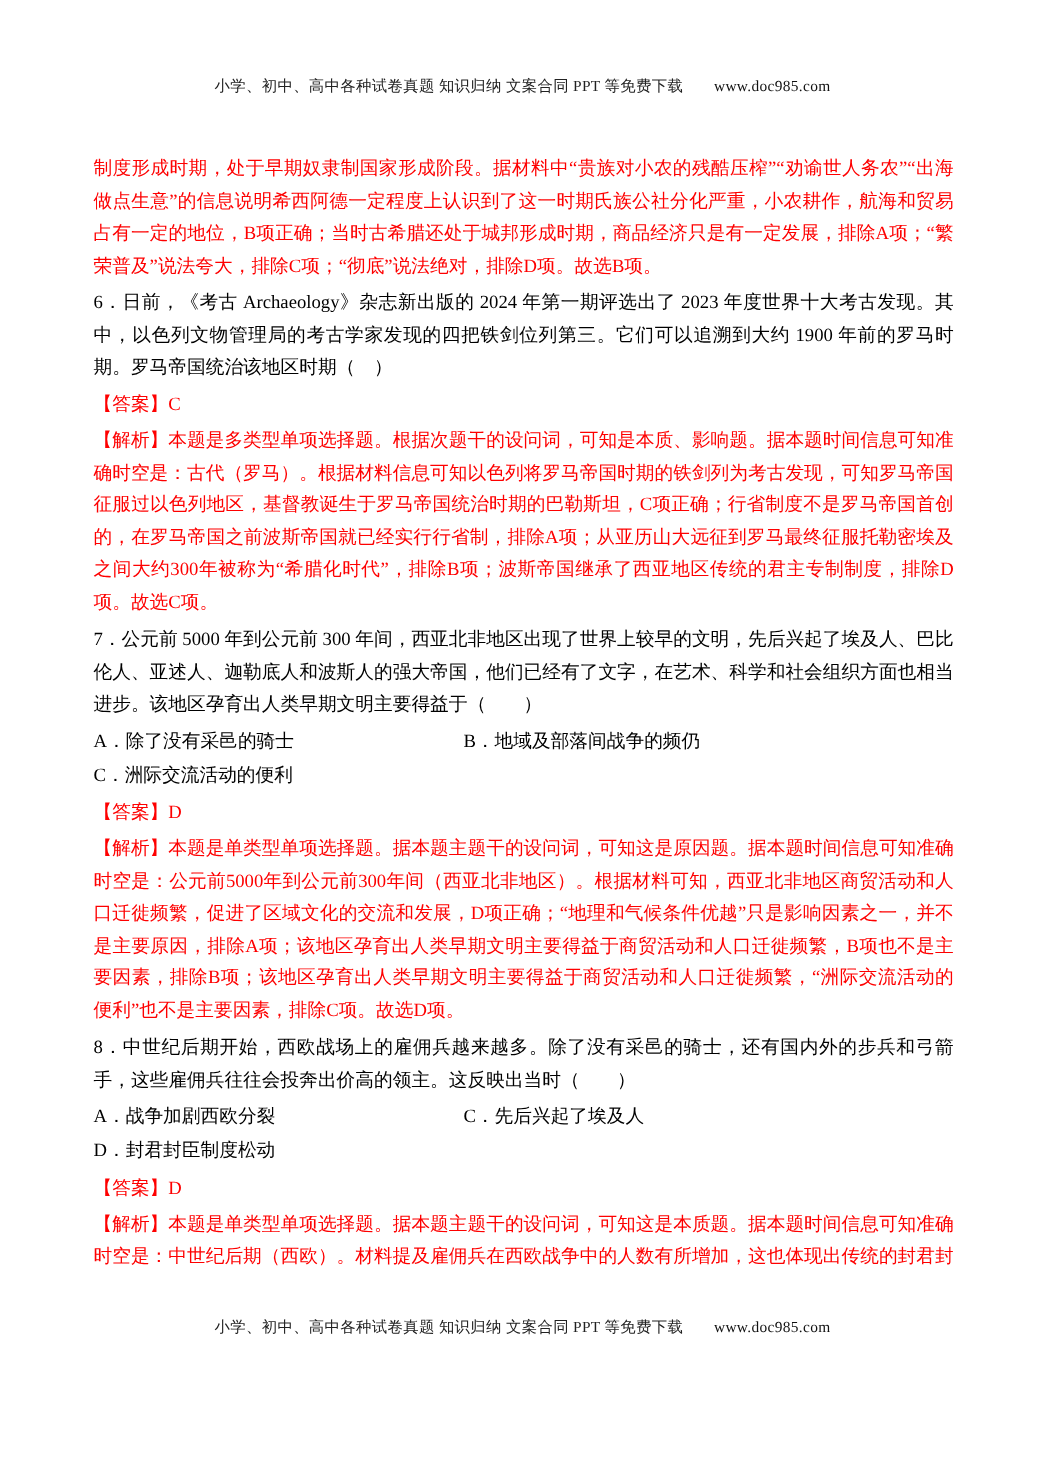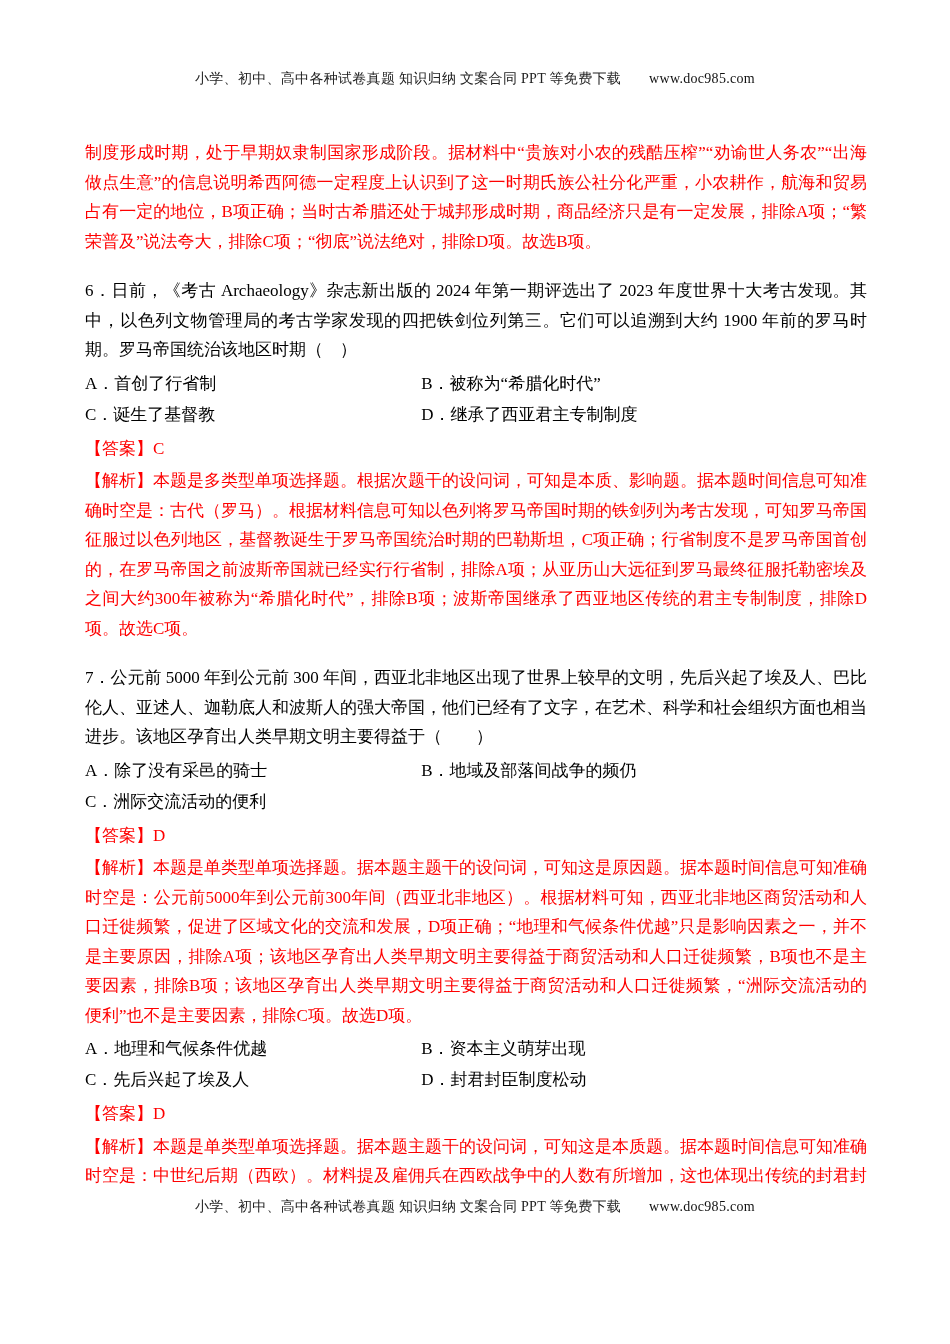--- a/index.html
+++ b/index.html
@@ -29,21 +29,21 @@
     top: 138px;
     left: 85px;
     width: 782px;
     font-size: 17px;
     line-height: 29.5px;
     text-align: justify;
   }
   .red { color: #fe0000; }
   .black { color: #000000; }
   .para { margin: 0 0 2px 0; }
-  .q-stem { margin-top: 20px; }
+  .q-stem { margin-top: 4px; }
   .options {
     display: grid;
     grid-template-columns: 43% 57%;
     margin: 3px 0 2px 0;
     text-align: left;
   }
   .option { line-height: 31px; }
   .answer-line { margin: 4px 0 3px 0; }
   .analysis { margin-bottom: 3px; }
   .label { font-weight: normal; }
@@ -55,41 +55,35 @@
 
   <div class="page-header">
     <span>小学、初中、高中各种试卷真题 知识归纳 文案合同 PPT 等免费下载</span><span class="site-url">www.doc985.com</span>
   </div>
 
   <div class="content">
 
     <p class="para red">制度形成时期，处于早期奴隶制国家形成阶段。据材料中“贵族对小农的残酷压榨”“劝谕世人务农”“出海做点生意”的信息说明希西阿德一定程度上认识到了这一时期氏族公社分化严重，小农耕作，航海和贸易占有一定的地位，B项正确；当时古希腊还处于城邦形成时期，商品经济只是有一定发展，排除A项；“繁荣普及”说法夸大，排除C项；“彻底”说法绝对，排除D项。故选B项。</p>
 
     <p class="para q-stem black">6．日前，《考古 Archaeology》杂志新出版的 2024 年第一期评选出了 2023 年度世界十大考古发现。其中，以色列文物管理局的考古学家发现的四把铁剑位列第三。它们可以追溯到大约 1900 年前的罗马时期。罗马帝国统治该地区时期（　）</p>
-    <div class="options">
-      <span class="option">A．首创了行省制</span>
-      <span class="option">B．被称为“希腊化时代”</span>
-      <span class="option">C．诞生了基督教</span>
-      <span class="option">D．继承了西亚君主专制制度</span>
-    </div>
     <p class="para answer-line red"><span class="label">【答案】</span><span>C</span></p>
     <p class="para analysis red"><span class="label">【解析】</span><span>本题是多类型单项选择题。根据次题干的设问词，可知是本质、影响题。据本题时间信息可知准确时空是：古代（罗马）。根据材料信息可知以色列将罗马帝国时期的铁剑列为考古发现，可知罗马帝国征服过以色列地区，基督教诞生于罗马帝国统治时期的巴勒斯坦，C项正确；行省制度不是罗马帝国首创的，在罗马帝国之前波斯帝国就已经实行行省制，排除A项；从亚历山大远征到罗马最终征服托勒密埃及之间大约300年被称为“希腊化时代”，排除B项；波斯帝国继承了西亚地区传统的君主专制制度，排除D项。故选C项。</span></p>
 
     <p class="para q-stem black">7．公元前 5000 年到公元前 300 年间，西亚北非地区出现了世界上较早的文明，先后兴起了埃及人、巴比伦人、亚述人、迦勒底人和波斯人的强大帝国，他们已经有了文字，在艺术、科学和社会组织方面也相当进步。该地区孕育出人类早期文明主要得益于（　　）</p>
     <div class="options">
       <span class="option">A．除了没有采邑的骑士</span>
       <span class="option">B．地域及部落间战争的频仍</span>
       <span class="option">C．洲际交流活动的便利</span>
     </div>
     <p class="para answer-line red"><span class="label">【答案】</span><span>D</span></p>
     <p class="para analysis red"><span class="label">【解析】</span><span>本题是单类型单项选择题。据本题主题干的设问词，可知这是原因题。据本题时间信息可知准确时空是：公元前5000年到公元前300年间（西亚北非地区）。根据材料可知，西亚北非地区商贸活动和人口迁徙频繁，促进了区域文化的交流和发展，D项正确；“地理和气候条件优越”只是影响因素之一，并不是主要原因，排除A项；该地区孕育出人类早期文明主要得益于商贸活动和人口迁徙频繁，B项也不是主要因素，排除B项；该地区孕育出人类早期文明主要得益于商贸活动和人口迁徙频繁，“洲际交流活动的便利”也不是主要因素，排除C项。故选D项。</span></p>
 
+    <p class="para q-stem black">8．中世纪后期开始，西欧战场上的雇佣兵越来越多。除了没有采邑的骑士，还有国内外的步兵和弓箭手，这些雇佣兵往往会投奔出价高的领主。这反映出当时（　　）</p>
     <div class="options">
-      <span class="option">A．地理和气候条件优越</span>
-      <span class="option">B．资本主义萌芽出现</span>
+      <span class="option">A．战争加剧西欧分裂</span>
       <span class="option">C．先后兴起了埃及人</span>
       <span class="option">D．封君封臣制度松动</span>
     </div>
     <p class="para answer-line red"><span class="label">【答案】</span><span>D</span></p>
     <p class="para analysis red"><span class="label">【解析】</span><span>本题是单类型单项选择题。据本题主题干的设问词，可知这是本质题。据本题时间信息可知准确时空是：中世纪后期（西欧）。材料提及雇佣兵在西欧战争中的人数有所增加，这也体现出传统的封君封</span></p>
 
   </div>
 
   <div class="page-footer">
     <span>小学、初中、高中各种试卷真题 知识归纳 文案合同 PPT 等免费下载</span><span class="site-url">www.doc985.com</span>

